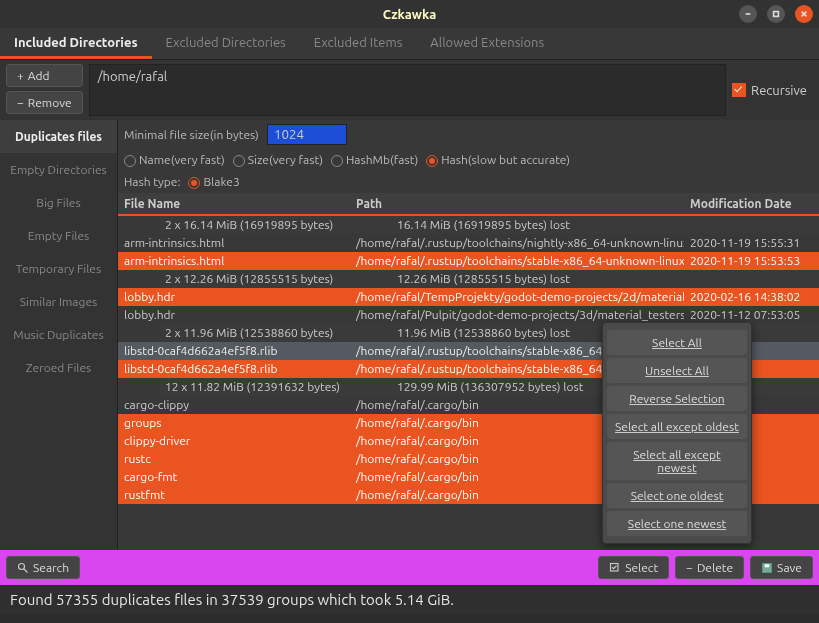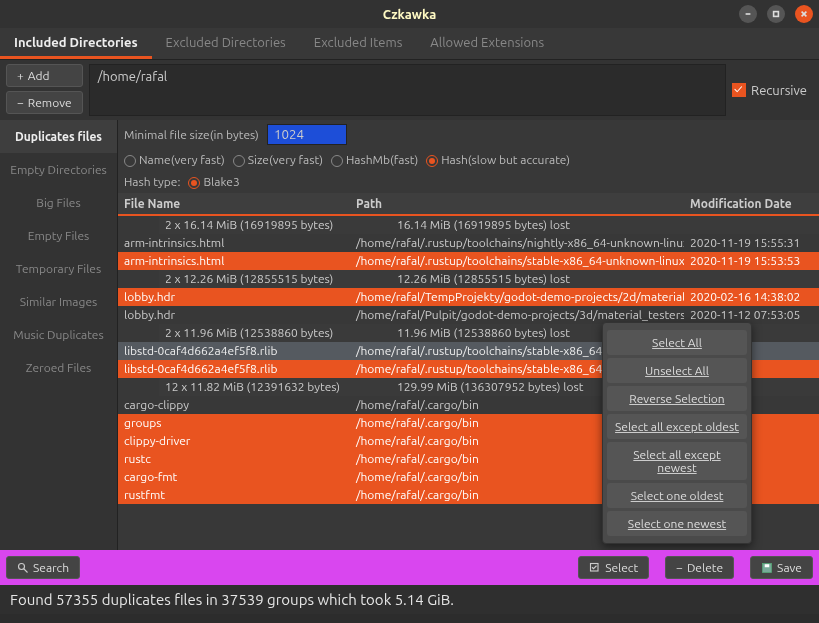--- a/index.html
+++ b/index.html
@@ -38,21 +38,21 @@
   .col-date { width: 135px; padding: 4px 6px; }
   .tbody { flex: 1; overflow: hidden; position: relative; }
   .trow { display: flex; font-size: 12px; height: 18px; align-items: center; }
   .trow.orange { background: #e95420; color: #fff; }
   .trow.sel { background: #555a60; color: #eee; }
   .trow.group { background: #3a3a3a; color: #ccc; margin-left: 41px; }
   .trow > div { overflow: hidden; white-space: nowrap; text-overflow: clip; }
   .ctxmenu { position: absolute; background: #4a4a4a; border: 1px solid #333; border-radius: 4px; padding: 4px; box-shadow: 0 3px 10px rgba(0,0,0,.5); }
   .ctxitem { display: block; width: 140px; padding: 6px 8px; background: #555; margin: 3px 0; border-radius: 3px; text-align: center; color: #ddd; cursor: pointer; font-size: 12px; }
   .footer { display: flex; justify-content: space-between; padding: 6px; background: #d946ef; }
-  .footer .right { display: flex; gap: 16px; }
+  .footer .right { display: flex; gap: 6px; }
   .status { padding: 6px 10px; color: #e5e5e5; font-size: 15px; background: #2f2f2f; }
   .icon { width: 12px; height: 12px; display: inline-block; }
 </style>
 </head>
 <body>
 
 <div class="titlebar">
   <div class="title">Czkawka</div>
   <div class="wbtns">
     <div class="wbtn min">

